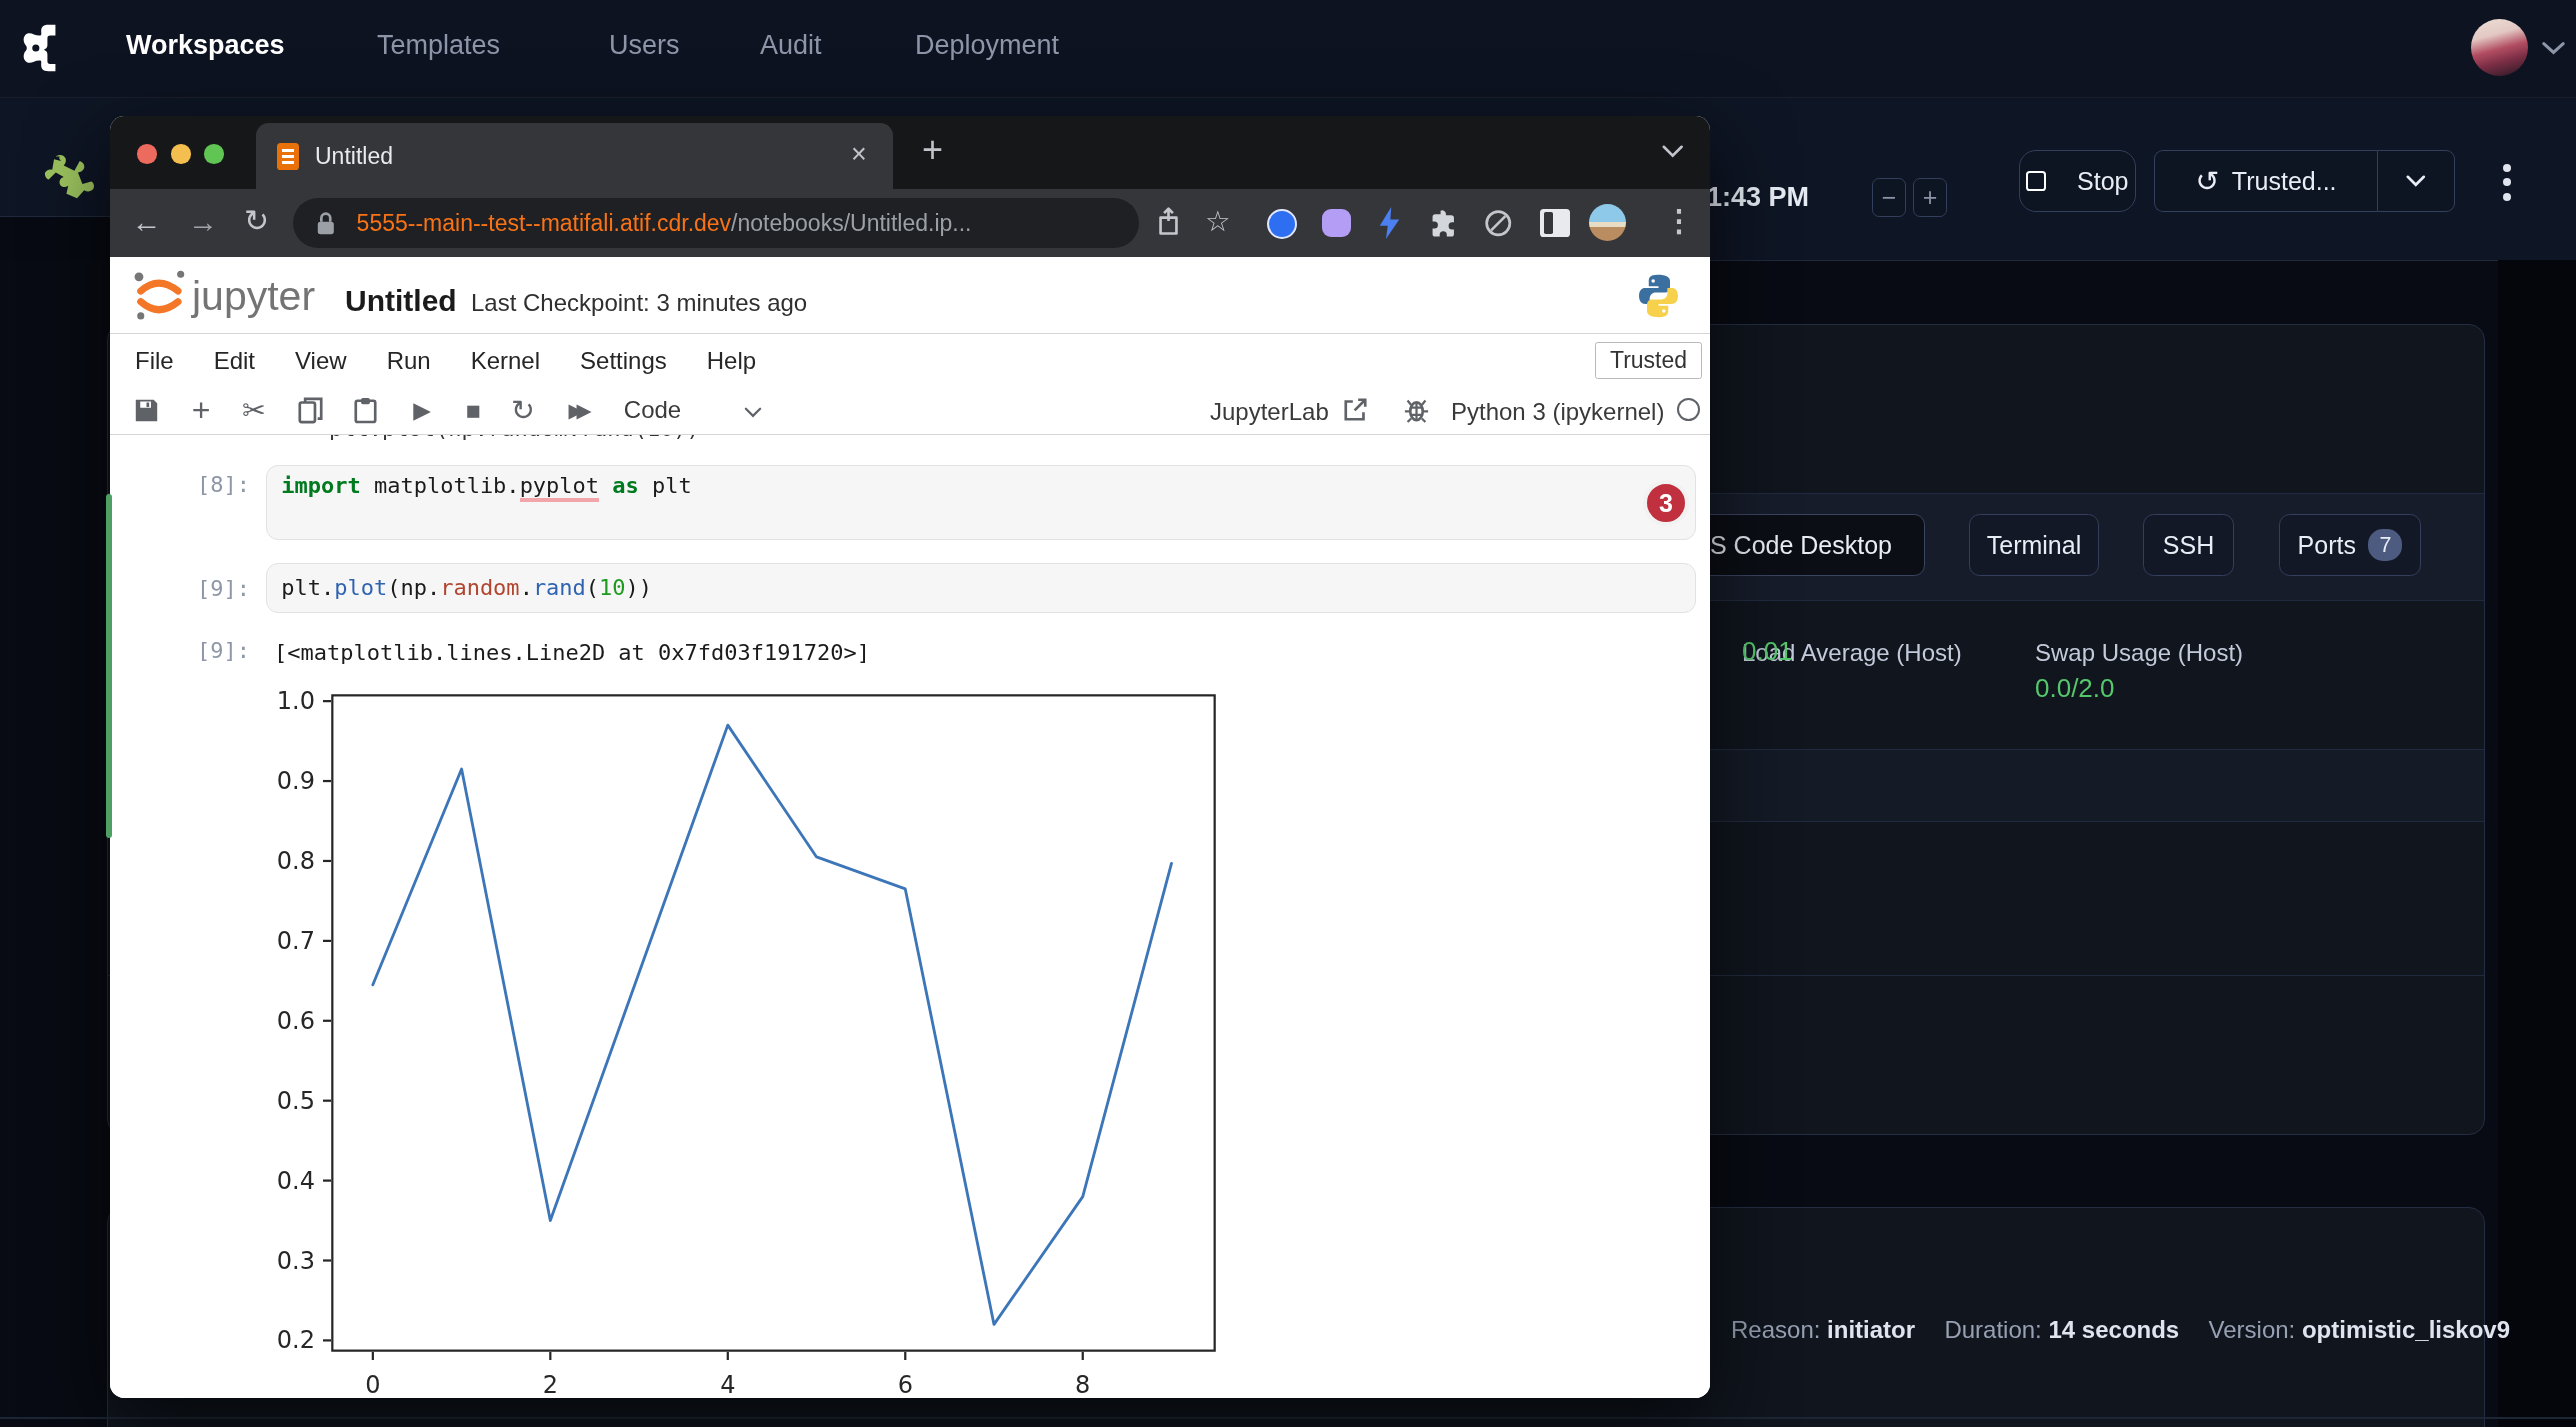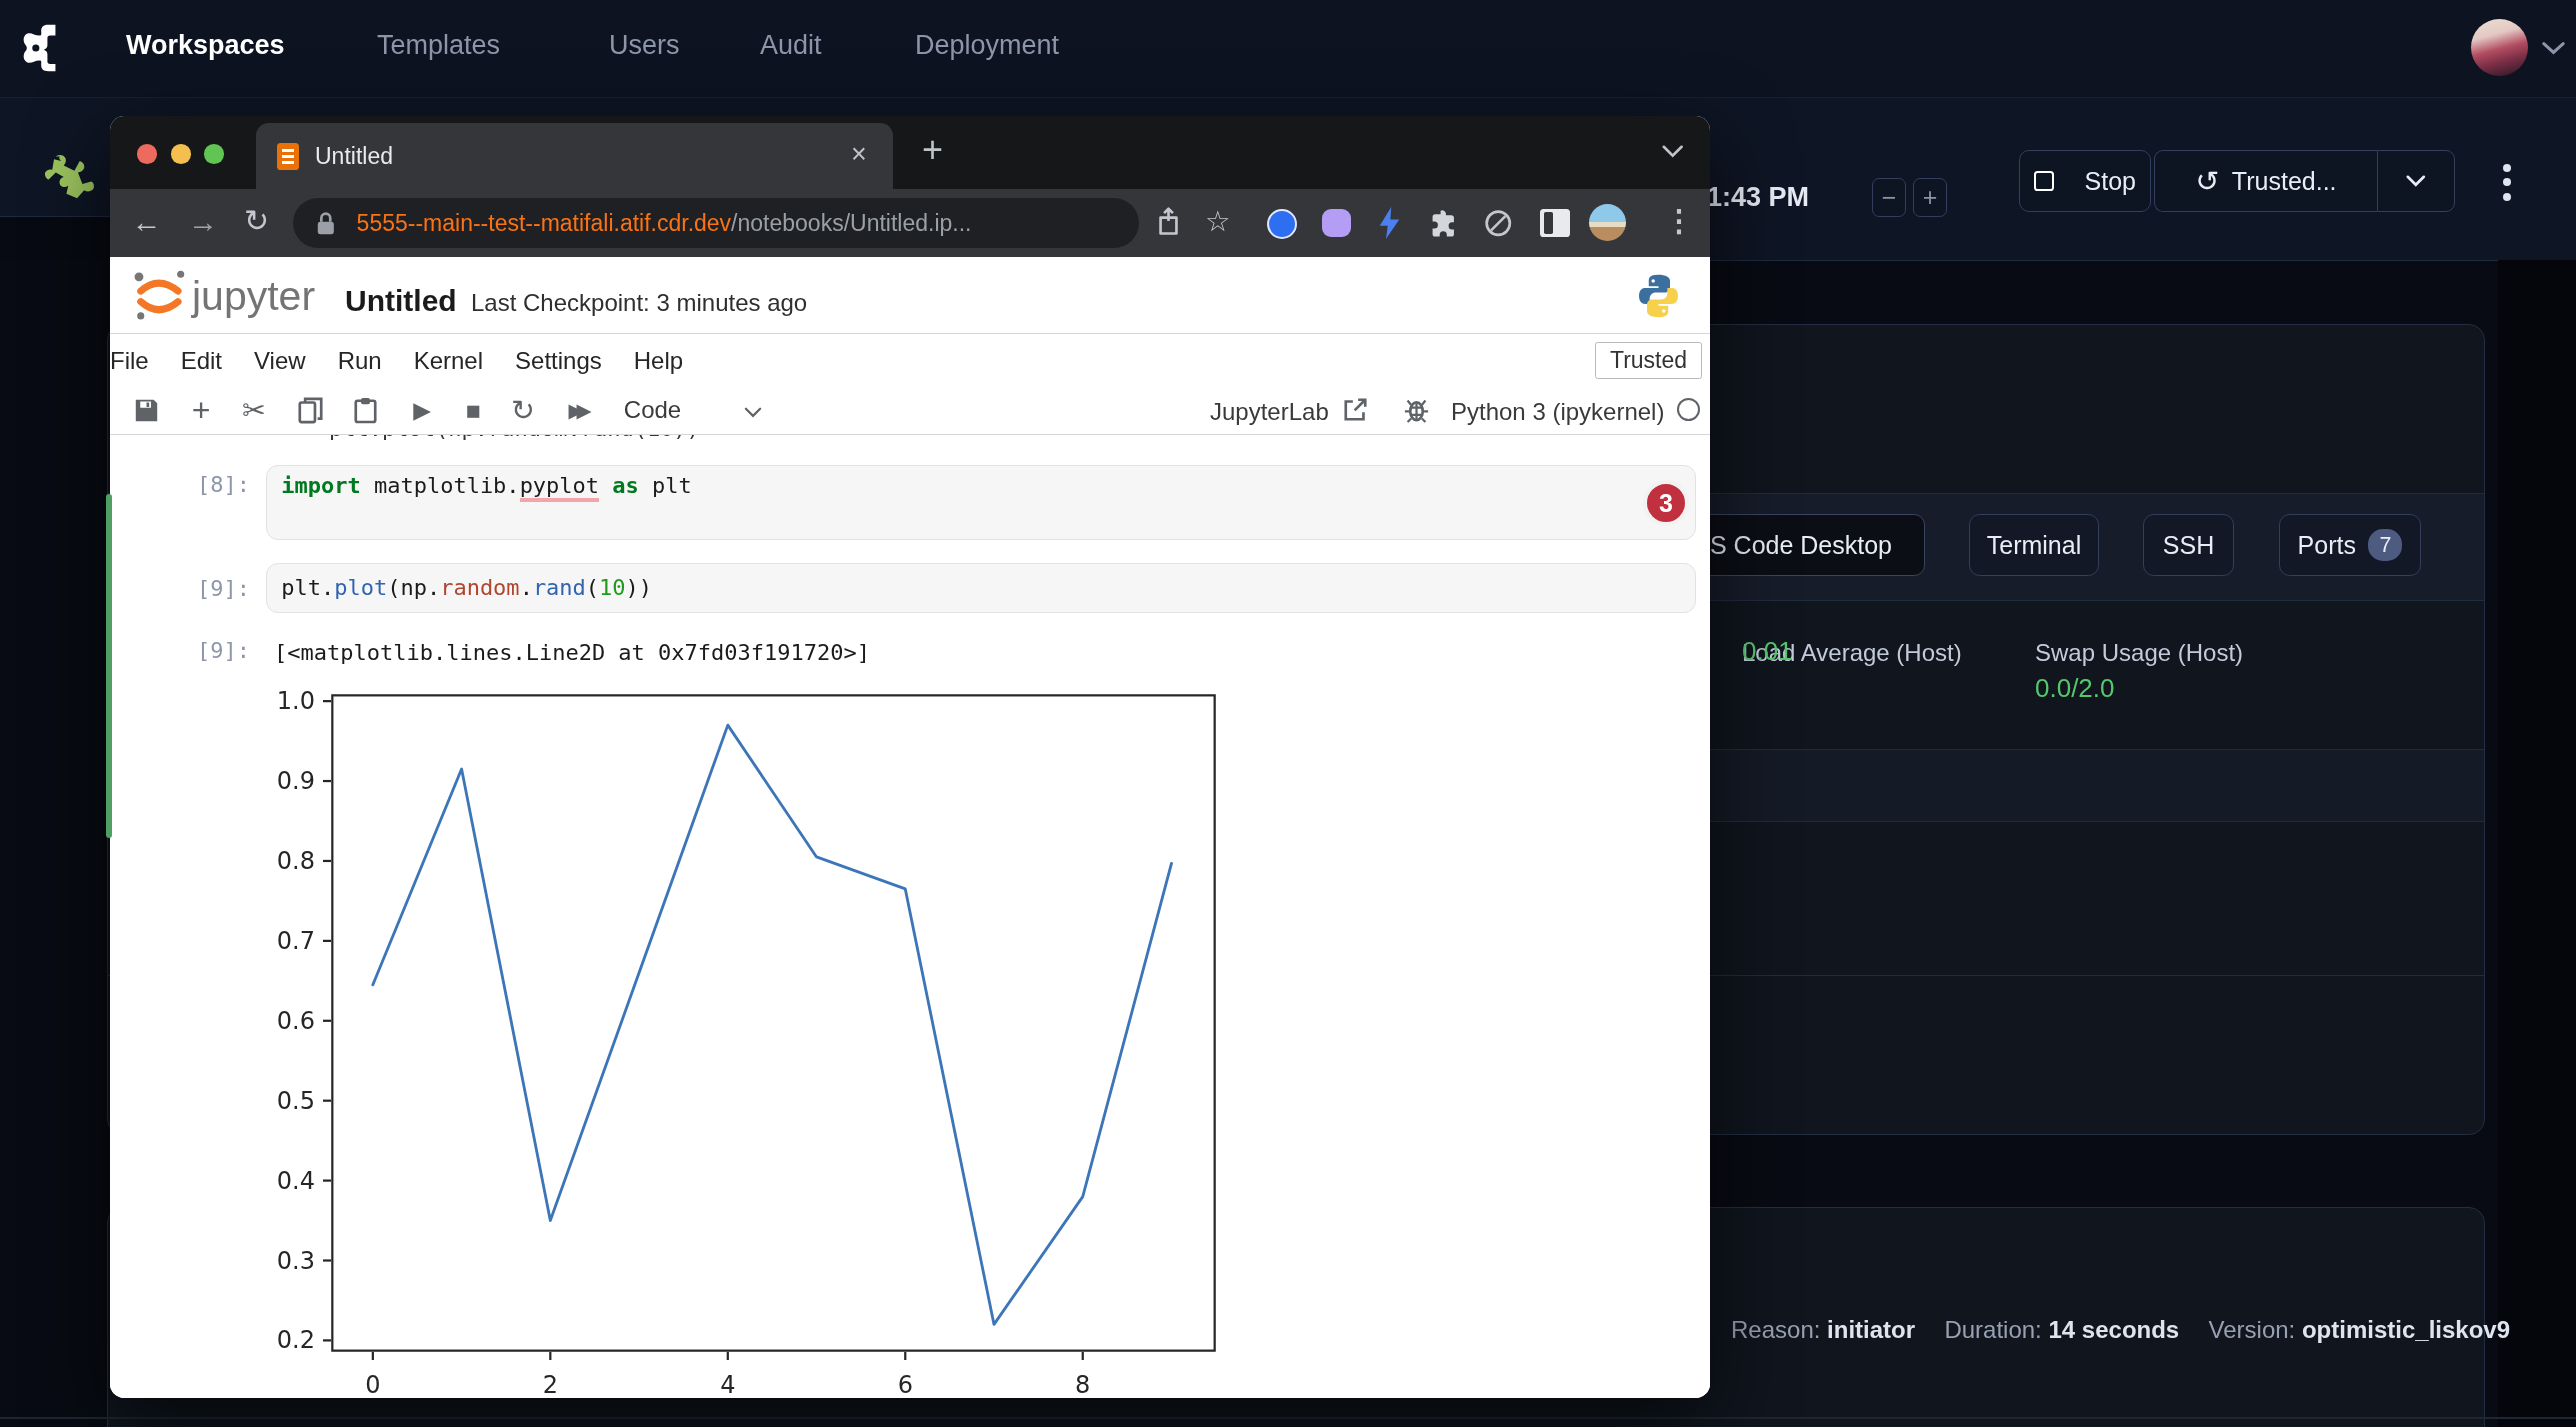--- a/index.html
+++ b/index.html
@@ -26,21 +26,21 @@
   
   .bwin{left:110px;top:116px;width:1600px;height:1282px;border-radius:14.2px;overflow:hidden;background:#fff;box-shadow:0 27px 80px rgba(0,0,0,.65);z-index:5}
   .tabstrip{left:0;top:0;width:1600px;height:73px;background:#161719}
   .tlight{position:absolute;top:28px;width:19.6px;height:19.6px;border-radius:50%}
   .tab{left:146px;top:7.1px;width:637px;height:66px;background:#35363a;border-radius:12.5px 12.5px 0 0}
   .urlbar{left:0;top:73px;width:1600px;height:68px;background:#35363a}
   .chrome-ic{color:#c3c6cc;font-size:27px}
   .urlpill{left:183px;top:9px;width:846px;height:50px;background:#1f2023;border-radius:25px;display:flex;align-items:center}
   .jarea{left:0;top:141px;width:1600px;height:1141px;background:#ffffff;color:#1d1d1d}
   .jheader{left:0;top:0;width:1600px;height:77px;border-bottom:1.8px solid #d6d6d6}
-  .jmenu{left:0;top:77px;width:1600px;height:53px;display:flex;align-items:center;gap:32px;font-size:24px;color:#262626}
+  .jmenu{left:0;top:77px;width:1600px;height:53px;display:flex;align-items:center;gap:40px;padding-left:25px;font-size:24px;color:#262626}
   .jtoolbar{left:0;top:130px;width:1600px;height:48px;border-bottom:1.8px solid #d6d6d6;color:#5f6368}
   .ticon{position:absolute;top:0;height:46px;display:flex;align-items:center;justify-content:center;cursor:pointer}
   .cellbox{left:156px;width:1430px;background:#f6f6f6;border:1.3px solid #e2e2e2;border-radius:12px}
   .code-line{font-family:"DejaVu Sans Mono",monospace;font-size:22px;line-height:30px;color:#1b1b1b;white-space:pre}
   .prompt{font-family:"DejaVu Sans Mono",monospace;font-size:22px;color:#8e97a8}
   .tok-kw{color:#007a1f;font-weight:700}
   .tok-u{border-bottom:4.5px solid #f3a6aa}
   .tok-fn{color:#3064b0}
   .tok-err{color:#b0462e}
   .tok-num{color:#1f9a1f}
@@ -87,21 +87,21 @@
   <div class="abs" style="left:106px;top:494px;width:6.2px;height:344px;background:#4f9e63;border-radius:3.6px;z-index:6"></div>
 
   <span class="abs" style="left:1707px;top:182px;font-size:27px;font-weight:600;color:#e6ebf3;z-index:1">1:43 PM</span>
   <div class="abs ws-btn" style="left:1872px;top:178px;width:34px;height:39px;border-radius:7.1px;color:#8a93a7;font-size:25px">
       <span>−</span>
     </div>
   <div class="abs ws-btn" style="left:1913px;top:178px;width:34px;height:39px;border-radius:7.1px;color:#8a93a7;font-size:25px">
       <span>+</span>
     </div>
 
-  <div class="abs ws-btn" style="left:2019px;top:150px;width:132px;height:62px;border-radius:10px;gap:31px">
+  <div class="abs ws-btn" style="left:2019px;top:150px;width:117px;height:62px;border-radius:17px;gap:31px">
     <span style="width:19.6px;height:19.6px;border:2.7px solid #fff;border-radius:3.6px;display:inline-block"></span>
     <span>Stop</span>
   </div>
   <div class="abs ws-btn" style="left:2154px;top:150px;width:223px;height:62px;border-radius:9px 0 0 9px;border-right:none;gap:12.5px">
     <span style="font-size:28.5px">↺</span>
     <span>Trusted...</span>
   </div>
   <div class="abs ws-btn" style="left:2377px;top:150px;width:78px;height:62px;border-radius:0 9px 9px 0;border-left:1.3px solid #333f5c">
     <svg width="19.6" height="12.5" viewBox="0 0 22 14">
         <polyline points="2,2 11,11 20,2" fill="none" stroke="#e9edf5" stroke-width="3" stroke-linecap="round"></polyline>

